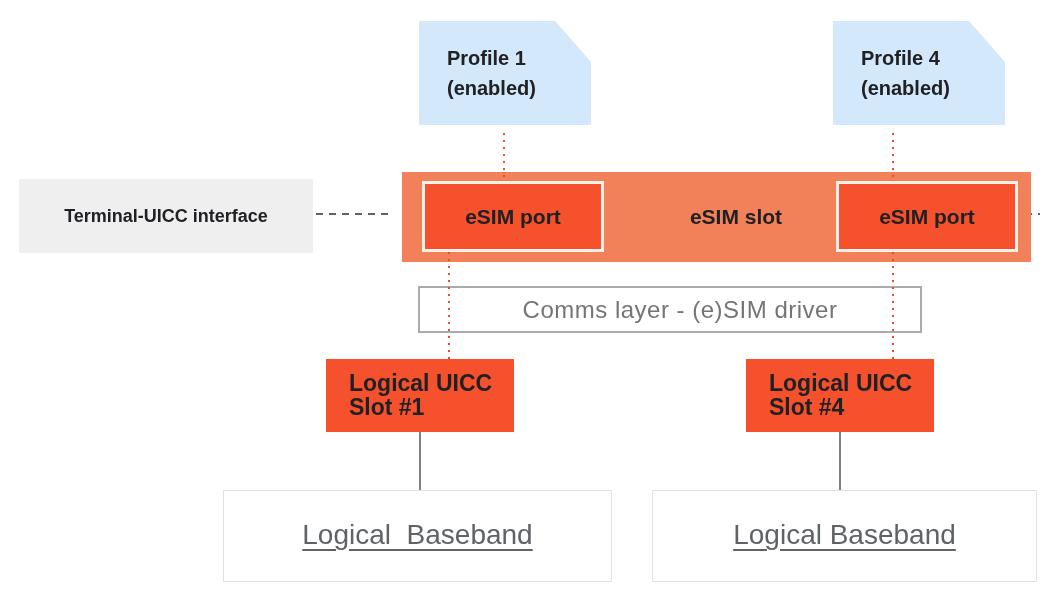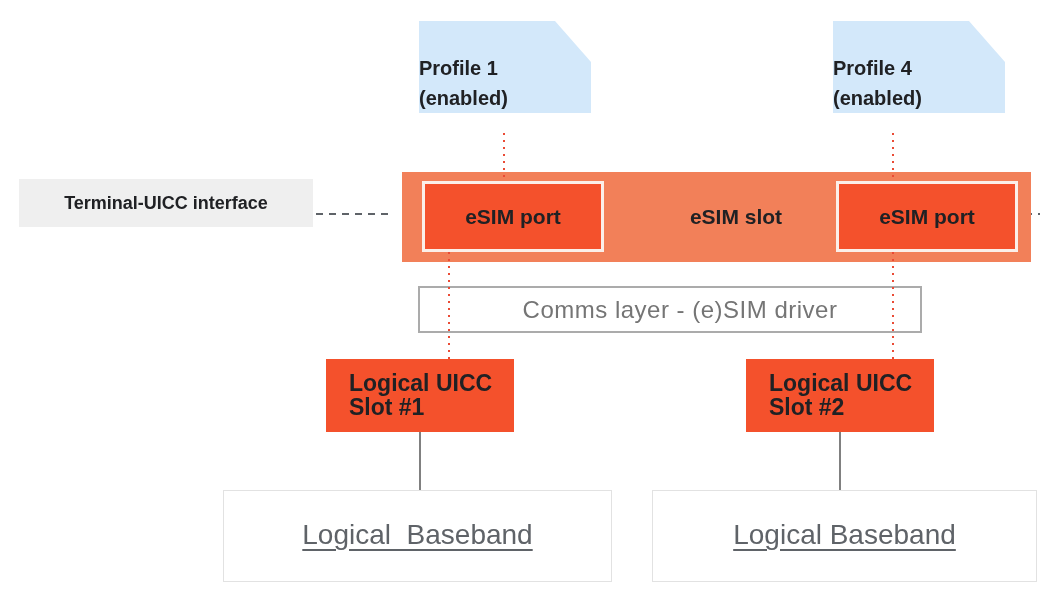--- a/index.html
+++ b/index.html
@@ -23,24 +23,25 @@
     position: relative;
     width: 1045px;
     height: 595px;
     background: #ffffff;
     overflow: hidden;
   }
   .abs { position: absolute; }
 
   
   .profile-card {
-    width: 172px; height: 92px;
+    width: 172px; height: 104px;
     background: var(--profile-bg);
     clip-path: polygon(0 0, calc(100% - 36px) 0, 100% 41px, 100% 100%, 0 100%);
-    display: flex; flex-direction: column; justify-content: flex-end;
+    display: flex; flex-direction: column; justify-content: center;
+    padding-left: 28px;
     z-index: 2;
   }
   .profile-card .line {
     font-size: 20px; font-weight: bold; line-height: 30px;
     color: var(--dark-text);
   }
 
   
   .esim-slot {
     left: 402px; top: 172px; width: 629px; height: 90px;
@@ -58,21 +59,21 @@
   .esim-port .label, .slot-label {
     font-size: 21px; font-weight: bold; color: var(--dark-text);
   }
   .slot-label {
     position: absolute; left: 202px; top: 0; width: 232px; height: 90px;
     display: flex; align-items: center; justify-content: center; margin-left: 16px;
   }
 
   
   .terminal-box {
-    left: 19px; top: 179px; width: 294px; height: 48px;
+    left: 19px; top: 179px; width: 294px; height: 74px;
     background: var(--terminal-bg);
     display: flex; align-items: center; justify-content: center;
     z-index: 1;
   }
   .terminal-box .label {
     font-size: 18px; font-weight: bold; color: var(--dark-text);
   }
 
   
   .comms-box {
@@ -172,21 +173,21 @@
     <span class="label">Comms layer - (e)SIM driver</span>
   </div>
 
   <div class="abs uicc-box" style="left:326px; top:359px;">
     <div class="line">Logical UICC</div>
     <div class="line">Slot #1</div>
   </div>
 
   <div class="abs uicc-box" style="left:746px; top:359px;">
     <div class="line">Logical UICC</div>
-    <div class="line">Slot #2</div>
+    <div class="line">Slot #4</div>
   </div>
 
   <div class="abs baseband-box" style="left:223px; top:490px; width:389px;">
     <span class="label">Logical  Baseband</span>
   </div>
   <div class="abs baseband-box" style="left:652px; top:490px; width:385px;">
     <span class="label">Logical Baseband</span>
   </div>
 
   <div class="abs dot-v" style="left:503px; top:133px; height:46px;"></div>

